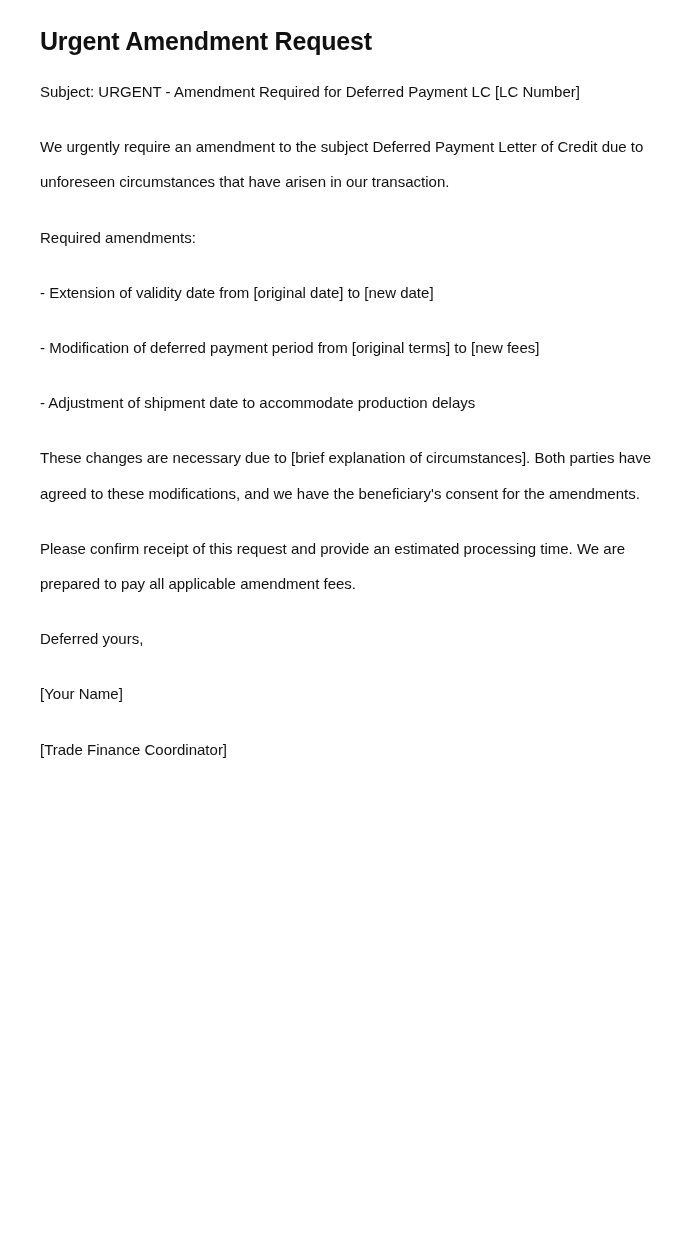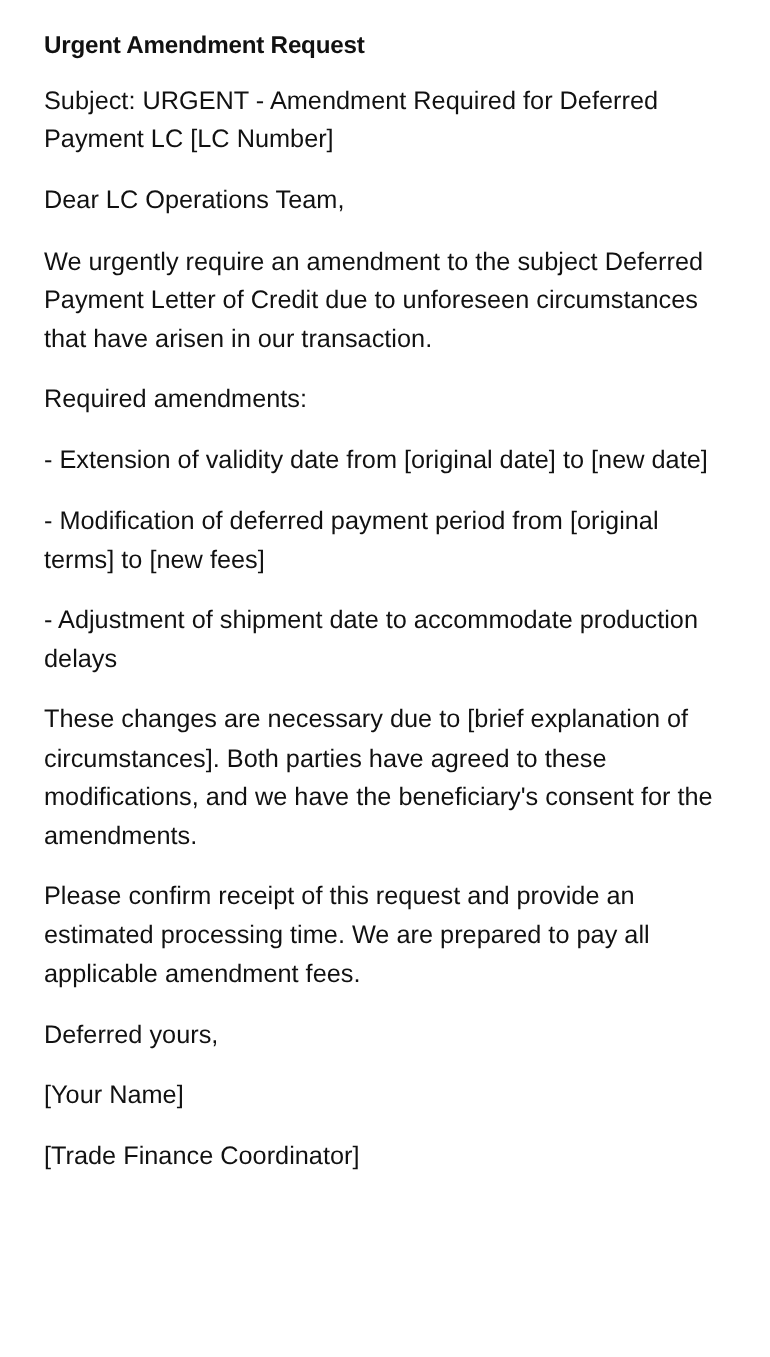--- a/index.html
+++ b/index.html
@@ -3,39 +3,38 @@
   <meta charset="utf-8">
   <style>
     html, body { margin: 0; padding: 0; background: #ffffff; }
     body { width: 700px; height: 1234px; overflow: hidden; }
     .doc {
       padding: 22px 40px 0 40px;
       font-family: "Liberation Sans", sans-serif;
       color: #111111;
     }
     .title {
-      font-size: 22px;
+      font-size: 25px;
       font-weight: bold;
       margin: 0 0 14px 0;
       line-height: 38px;
       letter-spacing: -0.2px;
     }
     .para {
-      font-size: 23px;
+      font-size: 15px;
       line-height: 35.2px;
       margin: 0 0 20px 0;
     }
   </style>
 </head>
 <body>
 
 <div class="doc">
   <h1 class="title">Urgent Amendment Request</h1>
   <p class="para">Subject: URGENT - Amendment Required for Deferred Payment LC [LC Number]</p>
-  <p class="para">Dear LC Operations Team,</p>
   <p class="para">We urgently require an amendment to the subject Deferred Payment Letter of Credit due to unforeseen circumstances that have arisen in our transaction.</p>
   <p class="para">Required amendments:</p>
   <p class="para">- Extension of validity date from [original date] to [new date]</p>
   <p class="para">- Modification of deferred payment period from [original terms] to [new fees]</p>
   <p class="para">- Adjustment of shipment date to accommodate production delays</p>
   <p class="para">These changes are necessary due to [brief explanation of circumstances]. Both parties have agreed to these modifications, and we have the beneficiary's consent for the amendments.</p>
   <p class="para">Please confirm receipt of this request and provide an estimated processing time. We are prepared to pay all applicable amendment fees.</p>
   <p class="para">Deferred yours,</p>
   <p class="para">[Your Name]</p>
   <p class="para">[Trade Finance Coordinator]</p>

